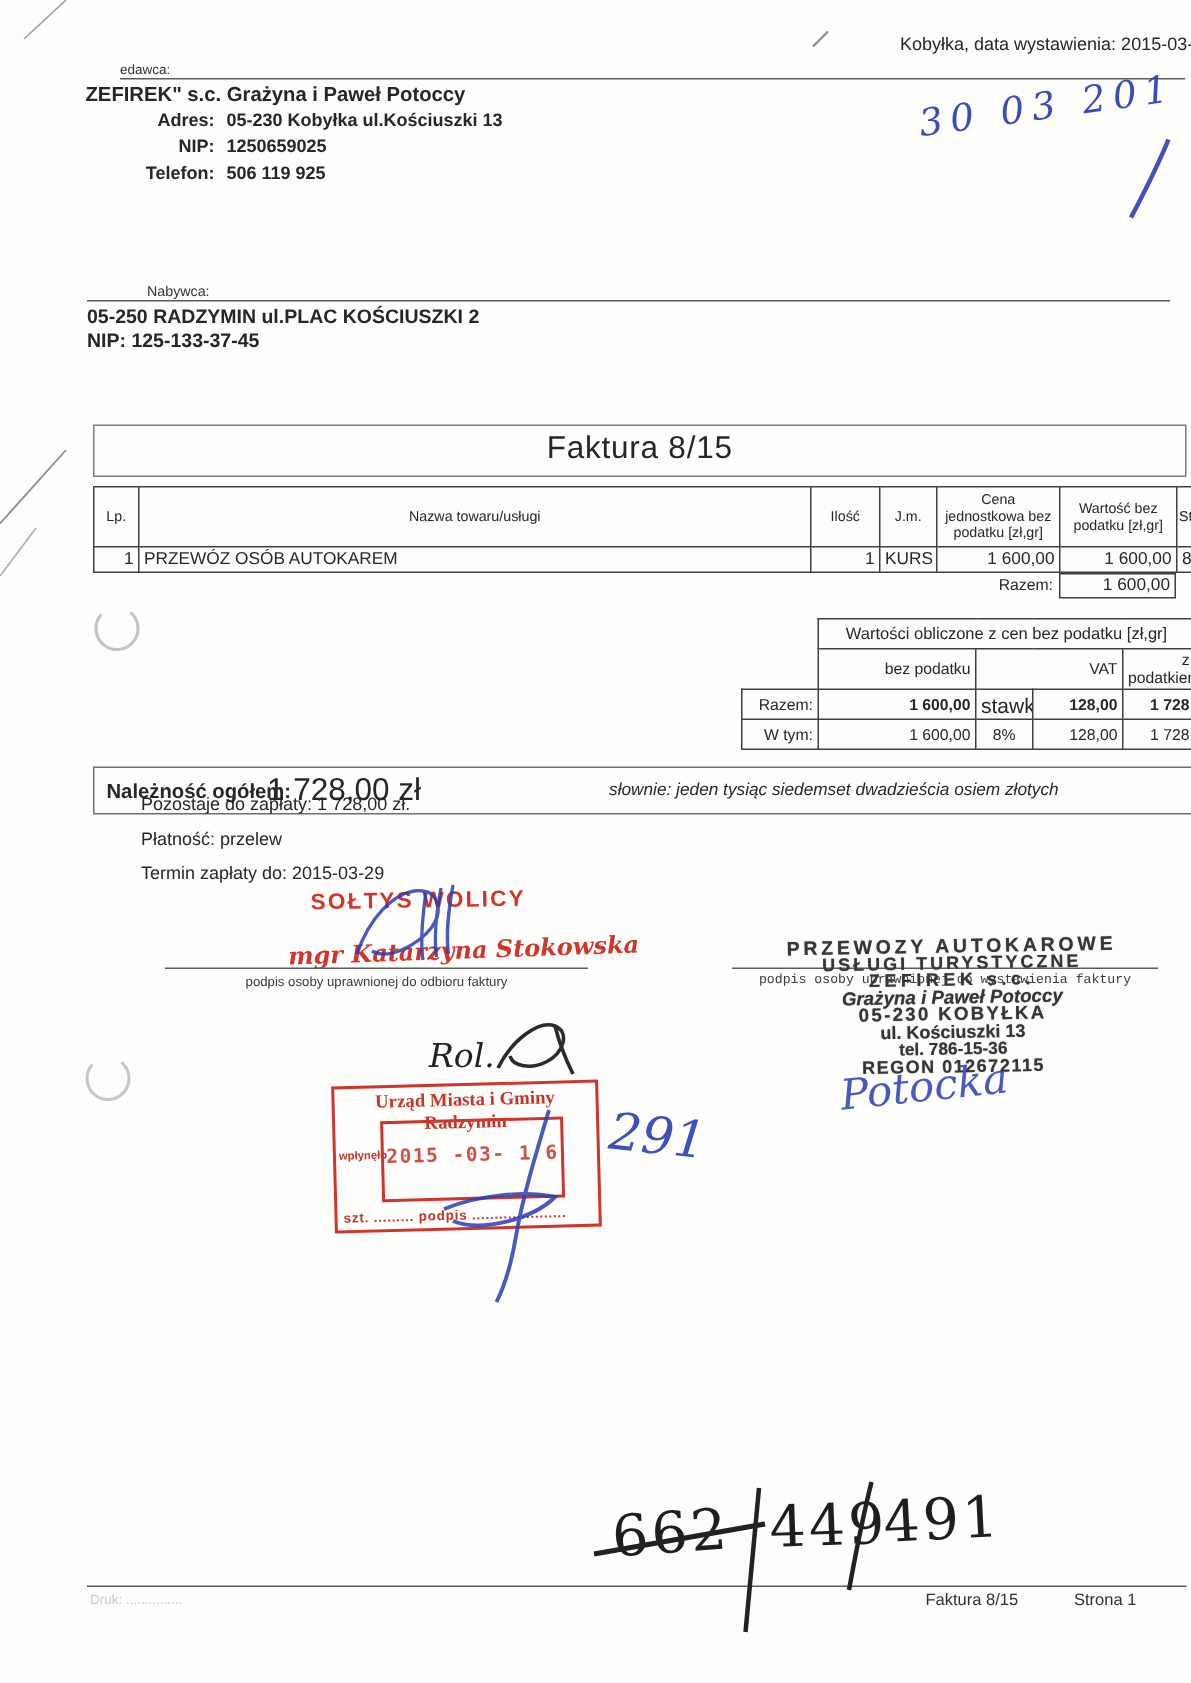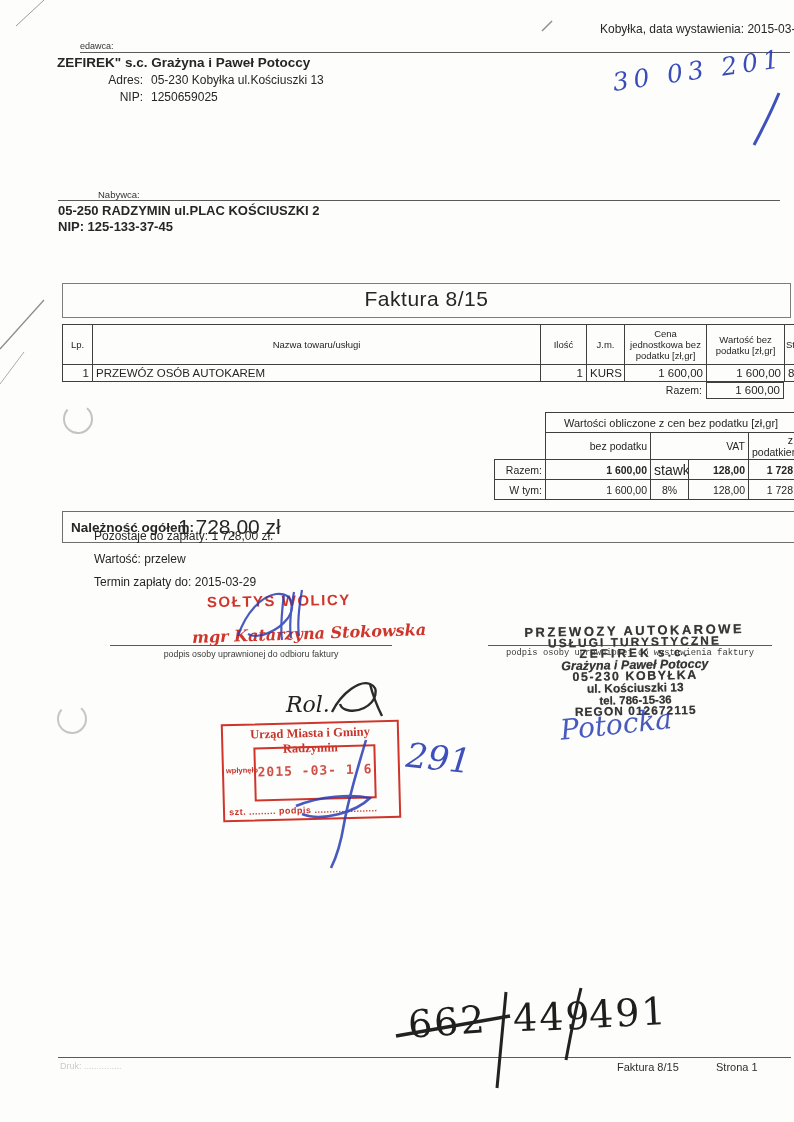--- a/index.html
+++ b/index.html
@@ -2,21 +2,21 @@
 <html><head>
 <meta charset="utf-8">
 <style>
   html,body { margin:0; padding:0; background:#e8e8e8; }
   .page { position:relative; width:794px; height:1122px; background:#fdfdfc; overflow:hidden;
           font-family:"Liberation Sans", sans-serif; color:#262626; margin:0 auto; }
   .abs { position:absolute; }
   .sm { font-size:9px; color:#333; }
   .rule { border-top:1px solid #5a5a5a; height:0; }
   .bold { font-weight:bold; }
-  .seller-rows { font-size:12px; line-height:17.3px; }
+  .seller-rows { font-size:12px; line-height:17.3px;font-weight:bold; }
   .srow { display:flex; }
   .srow .sl { width:88px; text-align:right; margin-right:8px; }
   .buyer-lines { font-size:13px; font-weight:bold; line-height:15.5px; }
   .title-box { border:1.2px solid #7d7d7d; text-align:center; font-size:21px; letter-spacing:.5px; padding-top:3px; }
   table { border-collapse:collapse; table-layout:fixed; }
   .items th, .items td { border:1px solid #3f3f3f; overflow:hidden; }
   .items th { font-size:9.5px; font-weight:normal; text-align:center; padding:1px 2px; vertical-align:middle; }
   .items td { font-size:11.5px; padding:0 3px; height:16px; }
   .items th.last { text-align:left; padding-left:1px; }
   .num { text-align:right; }
@@ -66,20 +66,24 @@
   <div class="abs bold" style="left:57px; top:55px; font-size:13.5px;">ZEFIREK" s.c. Grażyna i Paweł Potoccy</div>
   <div class="abs seller-rows" style="left:55px; top:72px;">
     <div class="srow">
       <span class="sl">Adres:</span>
       <span>05-230 Kobyłka   ul.Kościuszki 13</span>
     </div>
     <div class="srow">
       <span class="sl">NIP:</span>
       <span>1250659025</span>
     </div>
+    <div class="srow">
+      <span class="sl">Telefon:</span>
+      <span>506 119 925</span>
+    </div>
   </div>
 
   <div class="abs hw ink" style="left:612px; top:56px; font-size:25px; letter-spacing:5px; transform:rotate(-8deg); opacity:.92;">30 03 201</div>
 
   <div class="abs sm" style="left:58px; top:189px; font-size:9.5px;margin-left:40px;">Nabywca:</div>
   <div class="abs rule" style="left:58px; top:200px; width:722px;"></div>
   <div class="abs buyer-lines" style="left:58px; top:203px;">
     <div>05-250 RADZYMIN ul.PLAC KOŚCIUSZKI 2</div>
     <div>NIP: 125-133-37-45</div>
   </div>
@@ -156,24 +160,25 @@
         <td class="num">128,00</td>
         <td class="num">1 728</td>
       </tr>
     </tbody>
       </table>
   </div>
 
   <div class="abs total-box" style="left:62px; top:511px; width:727px; height:30px;padding-left:36px;">
     <span class="abs bold" style="left:8px; top:8px; font-size:13.5px;">Należność ogółem:</span>
     <span class="abs" style="left:115px; top:3px; font-size:21px;">1 728,00 zł</span>
+    <span class="abs" style="left:343px; top:9px; font-size:11.5px; font-style:italic;">słownie: jeden tysiąc siedemset dwadzieścia osiem złotych</span>
   </div>
 
   <div class="abs payline" style="left:62px; top:529px;">Pozostaje do zapłaty: 1 728,00 zł.</div>
-  <div class="abs payline" style="left:62px; top:552px;">Wartość: przelew</div>
+  <div class="abs payline" style="left:62px; top:552px;">Płatność: przelew</div>
   <div class="abs payline" style="left:62px; top:575px;">Termin zapłaty do: 2015-03-29</div>
 
   <div class="abs red redstamp1" style="left:207px; top:592px;">SOŁTYS WOLICY</div>
   <div class="abs red redscript" style="left:192px; top:624px;">mgr Katarzyna Stokowska</div>
   <div class="abs rule" style="left:110px; top:645px; width:282px;"></div>
   <div class="abs caption" style="left:110px; top:649px; width:282px;">podpis osoby uprawnionej do odbioru faktury</div>
 
   <div class="abs rule" style="left:488px; top:645px; width:284px;"></div>
   <div class="abs caption" style="left:488px; top:648px; width:284px;font-family:Liberation Mono, monospace;">podpis osoby uprawnionej do wystawienia faktury</div>
   <div class="abs bstamp" style="left:495px; top:625px; width:280px;">

